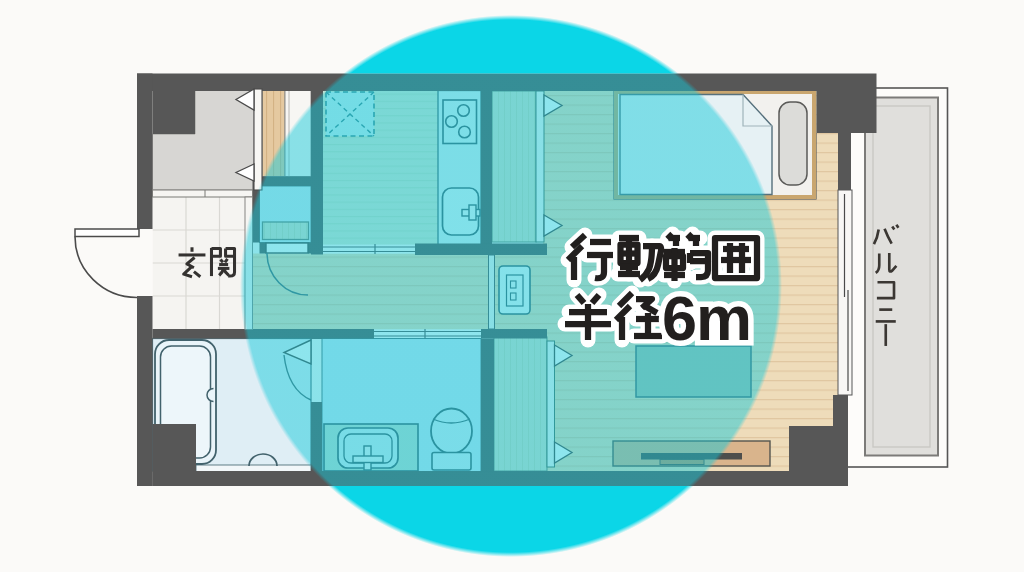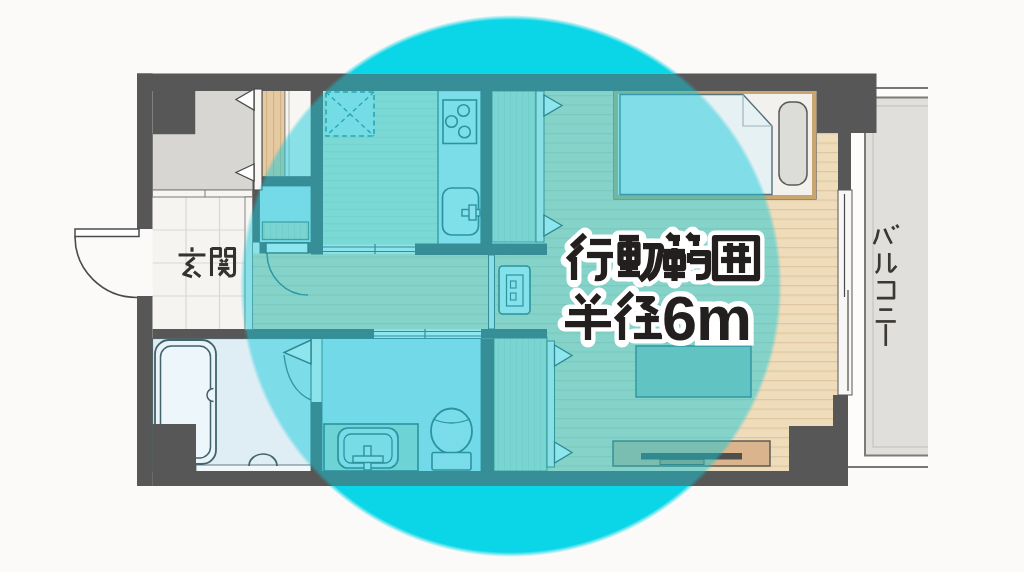--- a/index.html
+++ b/index.html
@@ -1,16 +1,16 @@
 <!DOCTYPE html>
 <html><head>
 <meta charset="utf-8">
 <style>
 html,body{margin:0;padding:0;background:#fbfaf8;font-family:"Liberation Sans",sans-serif;}
-#stage{position:relative;width:928px;height:572px;overflow:hidden;}
+#stage{position:relative;width:1024px;height:572px;overflow:hidden;}
 .kw{stroke:#ffffff;stroke-width:30;fill:none;stroke-linecap:round;stroke-linejoin:round;}
 .kb{stroke:#221f1e;stroke-width:12.5;fill:none;stroke-linecap:butt;stroke-linejoin:round;}
 .kg{stroke:#343230;stroke-width:9.5;fill:none;stroke-linecap:butt;stroke-linejoin:round;}
 .kk{stroke:#3b3733;stroke-width:9;fill:none;stroke-linecap:butt;stroke-linejoin:round;}
 </style>
 </head>
 <body>
 <div id="stage">
 <svg width="1024" height="572" viewBox="0 0 1024 572">
 <defs>

